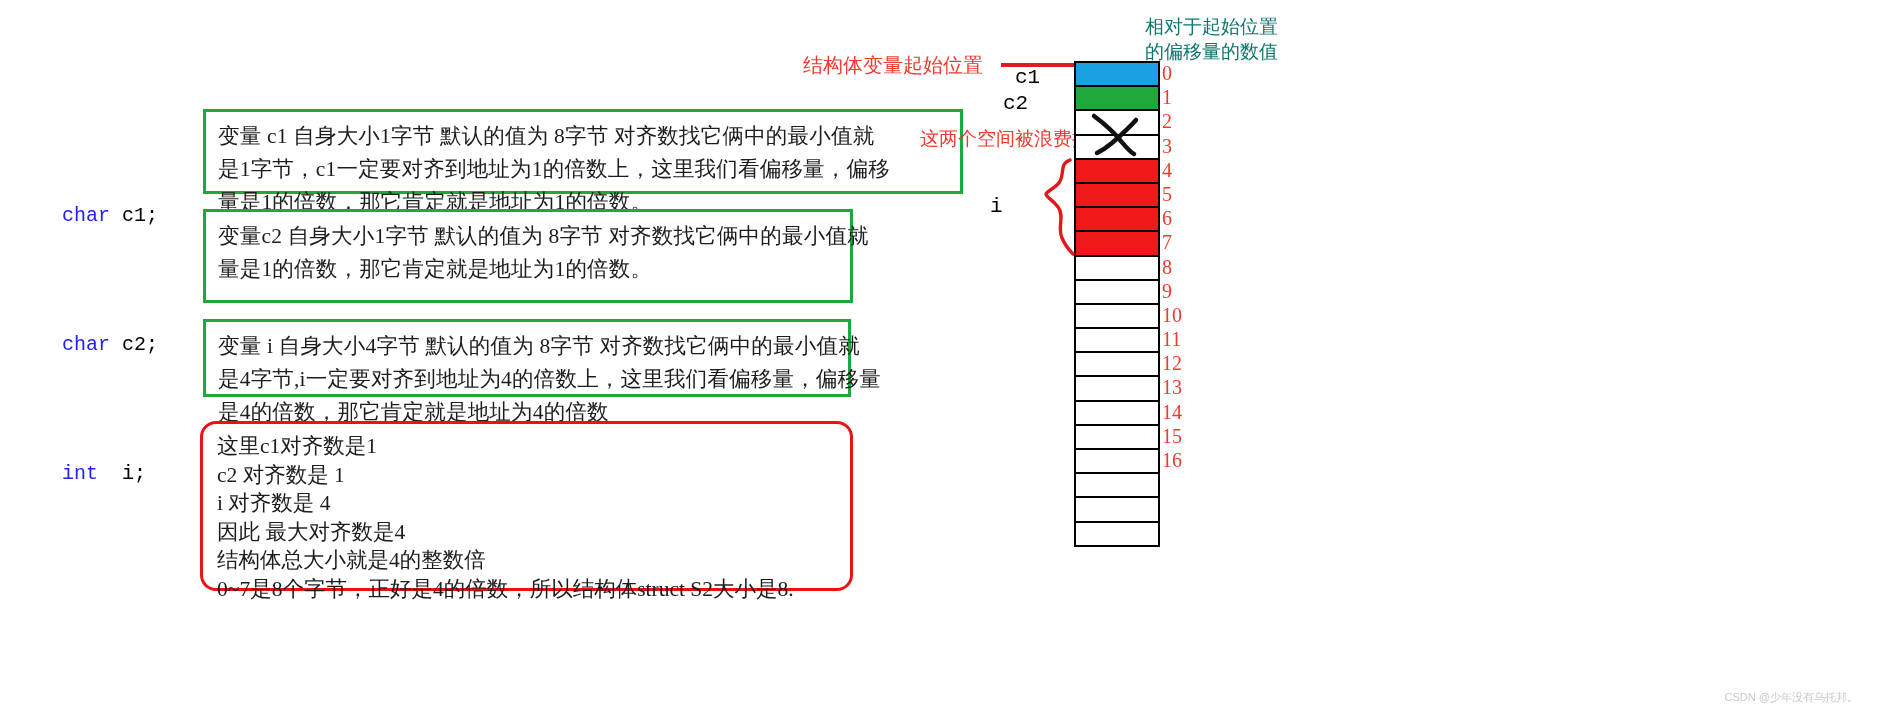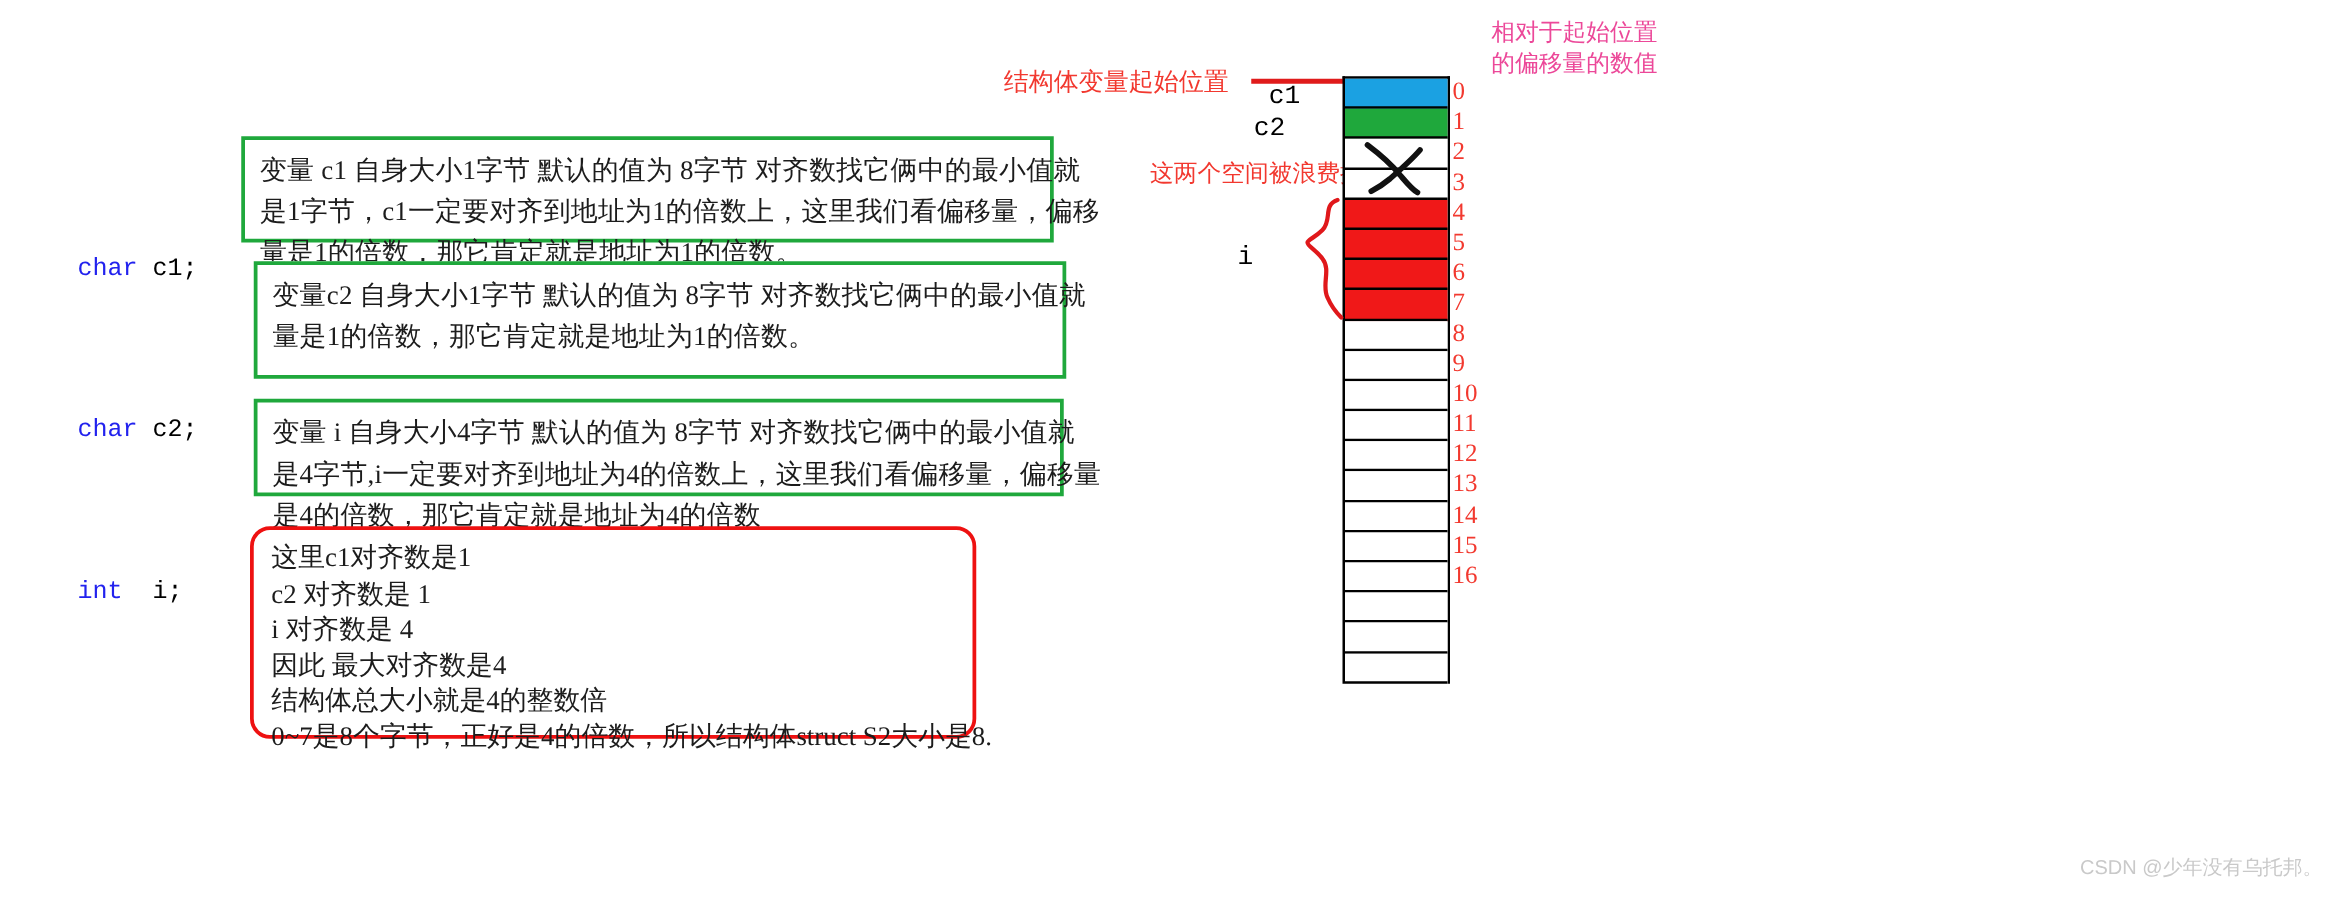--- a/index.html
+++ b/index.html
@@ -35,32 +35,32 @@
     border: 3px solid #1fa83c;
     background: #ffffff;
     box-sizing: border-box;
     padding: 8px 10px 6px 12px;
     font-size: 21.5px;
     line-height: 33px;
     color: #1c1c1c;
     font-family: "Liberation Serif", "DejaVu Serif", serif;
     letter-spacing: 0.2px;
   }
-  #gbox-c1 { left: 193px; top: 109px; width: 650px; height: 85px; }
+  #gbox-c1 { left: 203px; top: 109px; width: 760px; height: 85px; }
   #gbox-c2 { left: 203px; top: 209px; width: 650px; height: 94px; }
   #gbox-i  { left: 203px; top: 319px; width: 648px; height: 78px; }
 
   .green-box .line { display: block; white-space: nowrap; }
 
   
   #red-box {
     position: absolute;
     left: 200px;
     top: 421px;
-    width: 581px;
+    width: 653px;
     height: 170px;
     box-sizing: border-box;
     border: 3px solid #ee1111;
     border-radius: 16px;
     background: #ffffff;
     padding: 8px 10px 6px 14px;
     font-size: 21.5px;
     line-height: 28.5px;
     color: #1c1c1c;
     font-family: "Liberation Serif", "DejaVu Serif", serif;
@@ -138,33 +138,32 @@
     font-size: 19px;
   }
 
   
   #note-offset {
     position: absolute;
     left: 1145px;
     top: 14px;
     font-size: 19px;
     line-height: 25px;
-    color: #ec4899;
+    color: #0f766e;
     font-family: "Liberation Serif", "DejaVu Serif", serif;
     white-space: pre-line;
     text-align: left;
-    margin-left: 48px;
   }
 
   
   #watermark {
     position: absolute;
     right: 22px;
     bottom: 14px;
-    font-size: 16px;
+    font-size: 11px;
     color: #c9c9c9;
     font-family: "Liberation Sans", sans-serif;
   }
 
   .x-mark, .brace { position: absolute; pointer-events: none; }
 </style>
 </head>
 <body>
 
 <div id="code-block">

